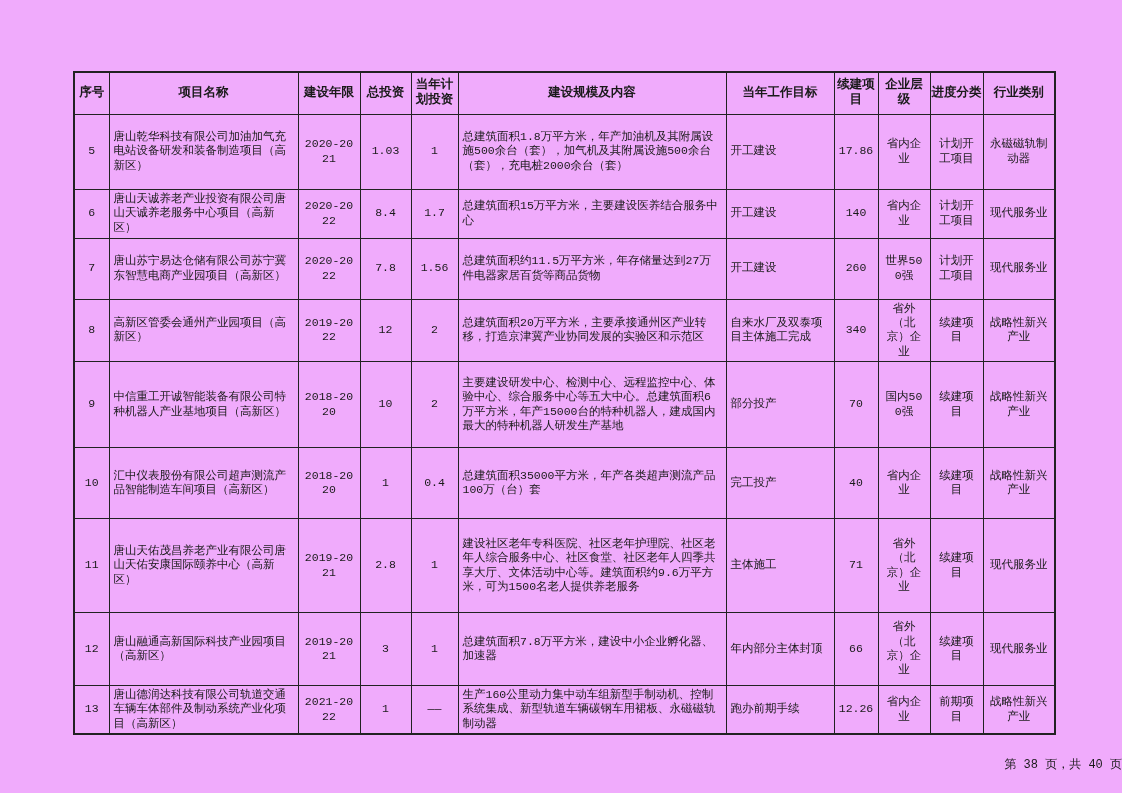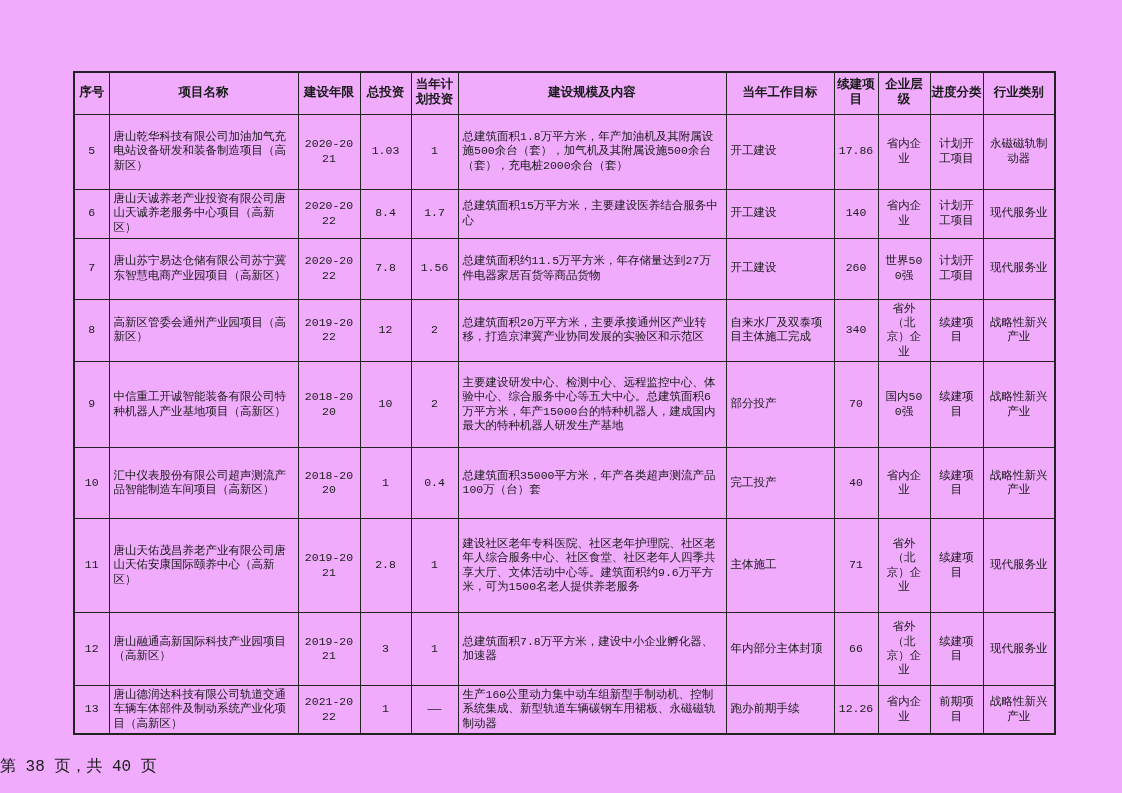--- a/index.html
+++ b/index.html
@@ -69,22 +69,22 @@
   tbody tr:nth-child(5) { height: 86px; }
   tbody tr:nth-child(6) { height: 71px; }
   tbody tr:nth-child(7) { height: 94px; }
   tbody tr:nth-child(8) { height: 73px; }
   tbody tr:nth-child(9) { height: 41px; }
   .page-footer {
     position: absolute;
     top: 756px;
     left: 0;
     width: 100%;
-    text-align: left;
-    font-size: 16px;
+    text-align: right;
+    font-size: 12px;
     color: #1a1a1a;
   }
 </style>
 </head>
 <body>
 
 <div class="page">
   <table class="project-table">
     <thead>
       <tr>

